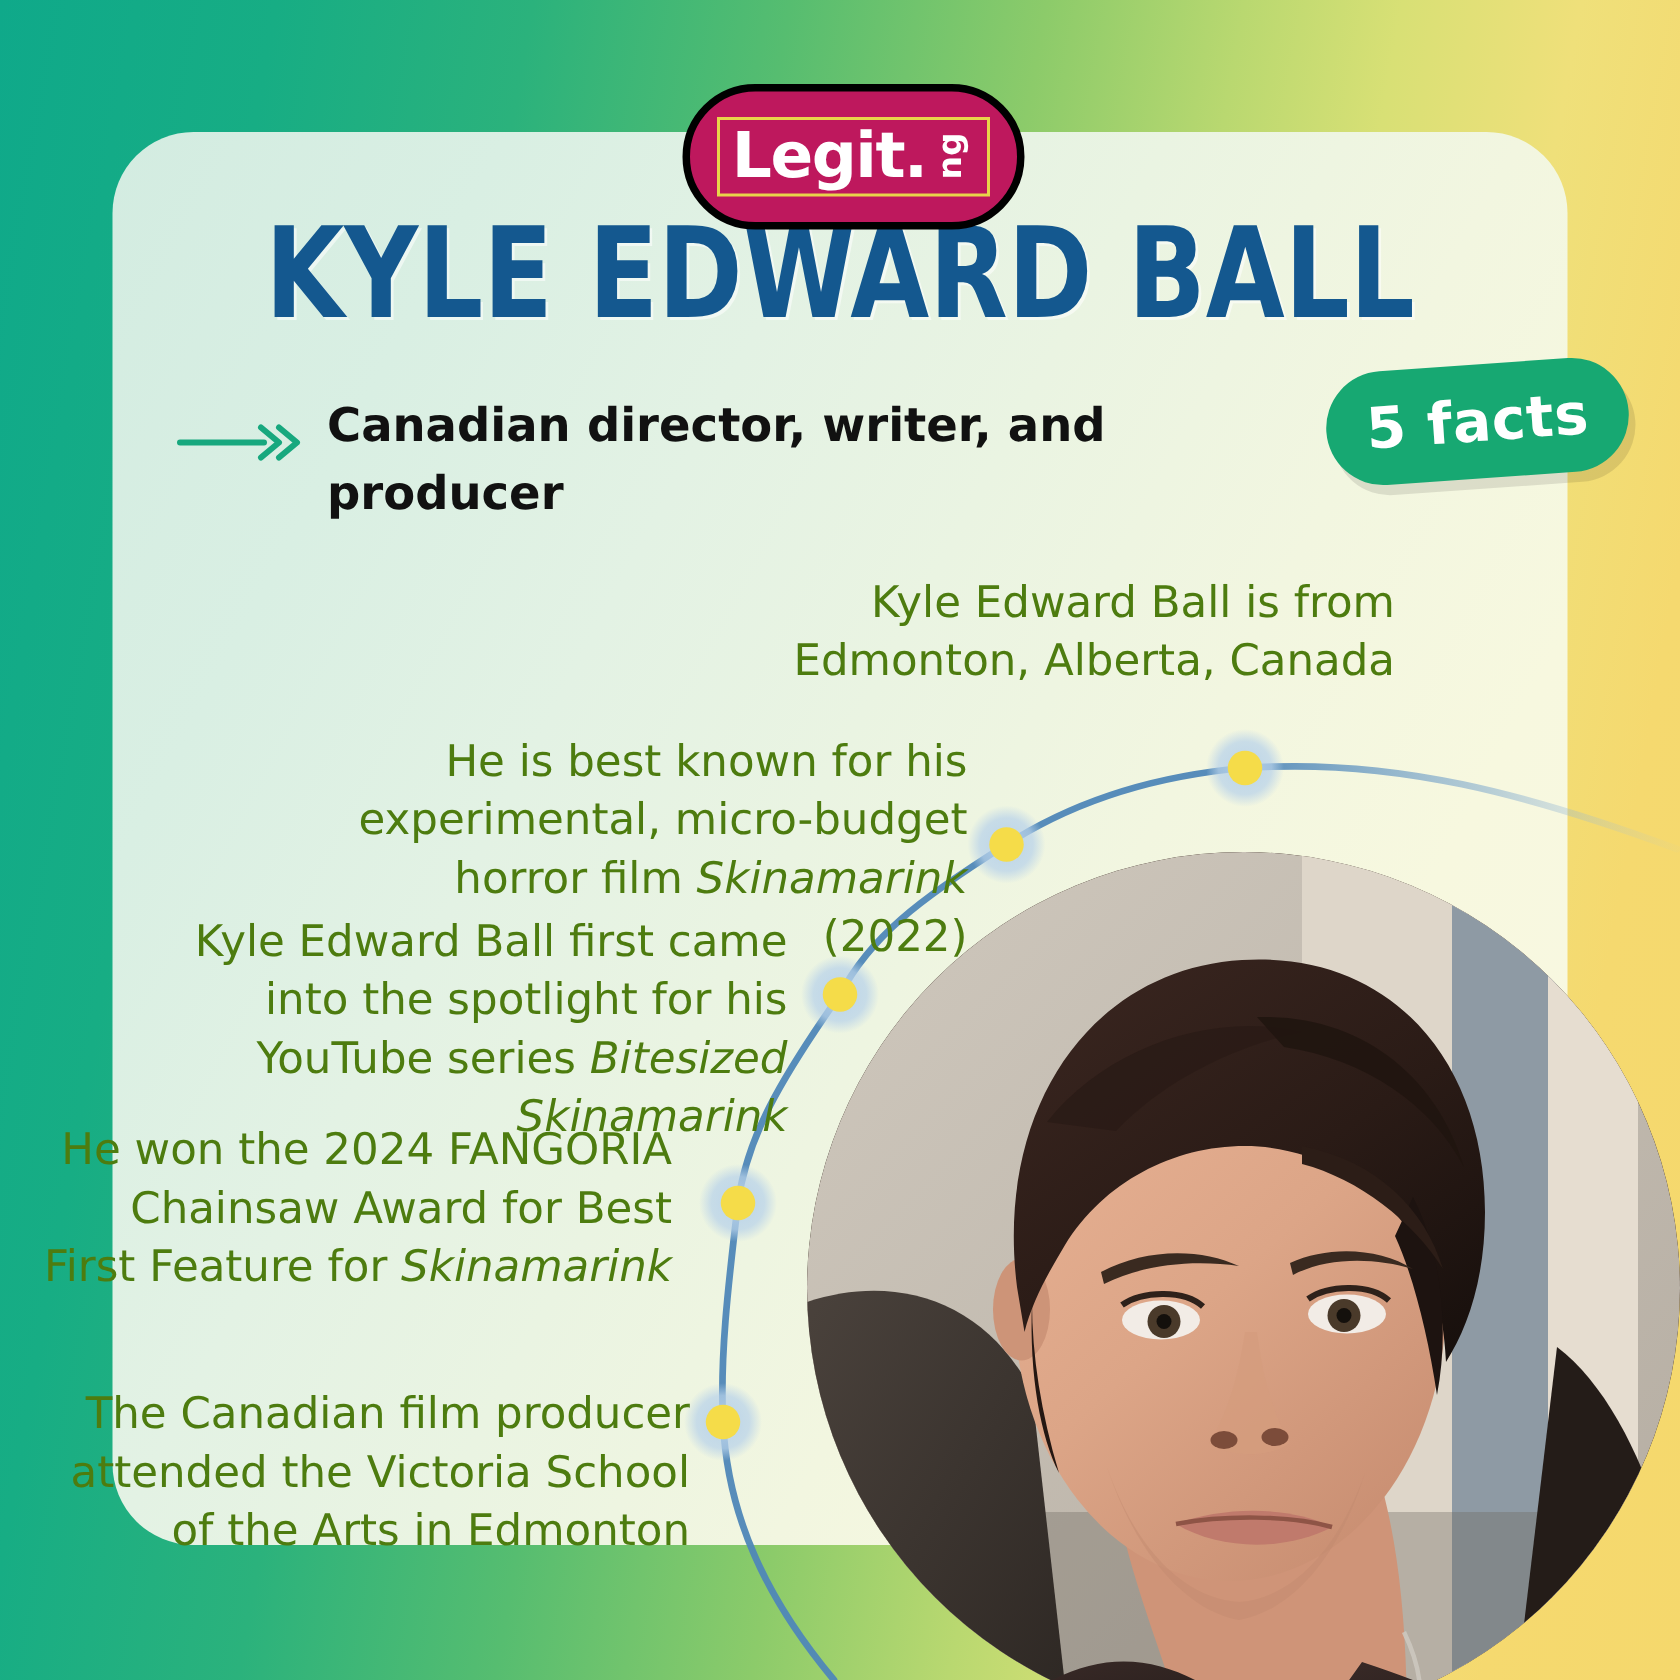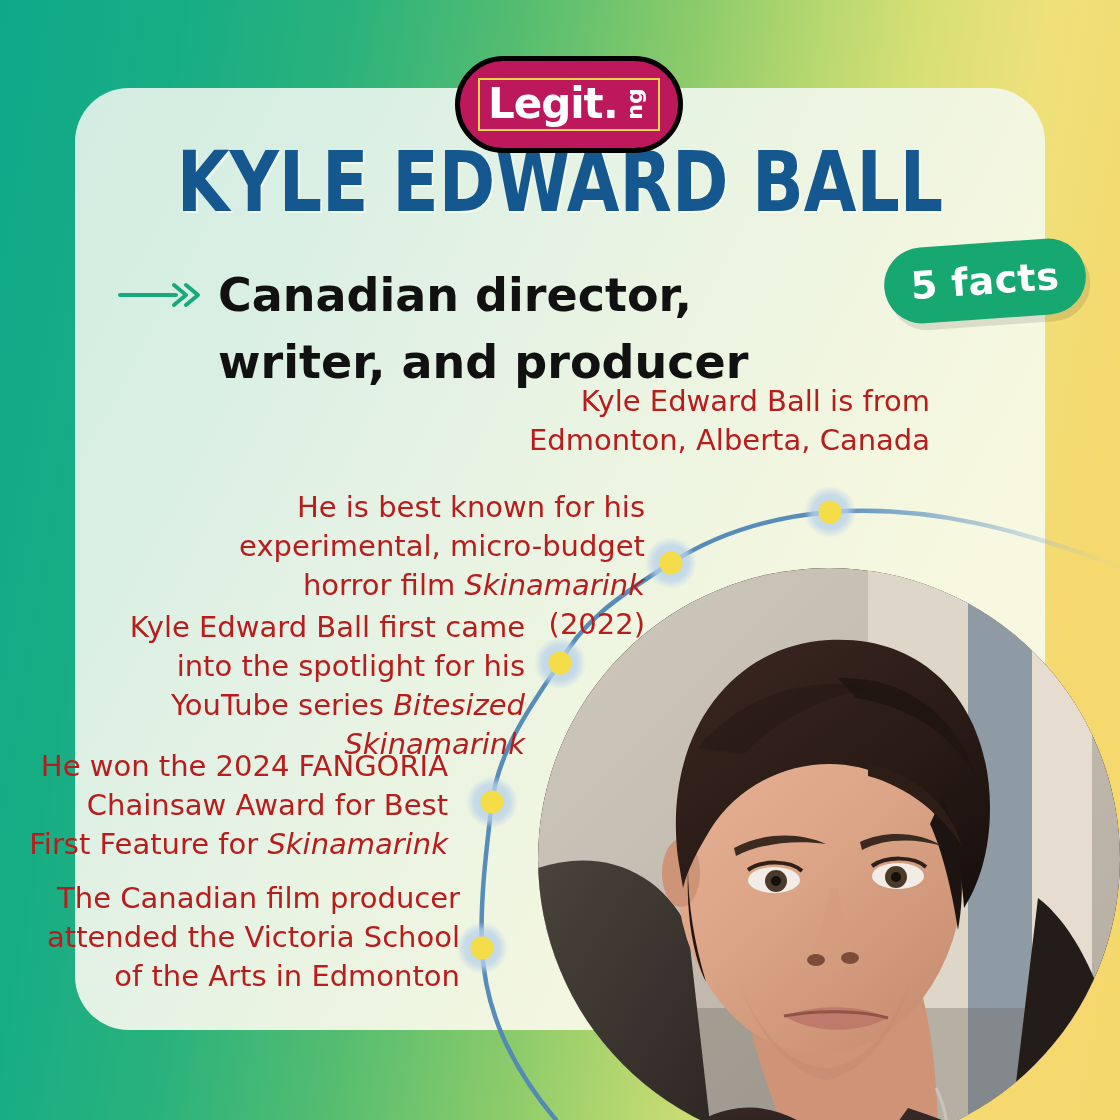--- a/index.html
+++ b/index.html
@@ -91,21 +91,21 @@
 
   
   #subtitle-row{
     position:absolute; left:118px; top:262px; width:700px;
     display:flex; align-items:flex-start; gap:14px;
   }
   #arrow-icon{ flex:0 0 auto; margin-top:20px; }
   #subtitle{
     font-family:"DejaVu Sans", sans-serif;
     font-weight:bold;
-    font-size:46px;
+    font-size:31px;
     line-height:1.45;
     color:#111111;
     max-width:580px;
   }
 
   
   #badge{
     position:absolute; left:884px; top:243px;
     width:202px; height:76px;
     border-radius:40px;
@@ -125,30 +125,30 @@
 
   
   #arc-layer{ position:absolute; left:0; top:0; width:1120px; height:1120px; z-index:12; pointer-events:none; }
 
   
   .fact{
     position:absolute;
     font-family:"DejaVu Sans", sans-serif;
     font-size:29px;
     line-height:1.35;
-    color:#b91c1c;
+    color:#4d7c0f;
     text-align:right;
     z-index:20;
   }
   .fact i{ font-style:italic; }
   #fact-0{ left:490px; top:382px;  width:440px; }
   #fact-1{ left:200px; top:488px;  width:445px; }
   #fact-2{ left:80px;  top:608px;  width:445px; }
   #fact-3{ left:28px;  top:747px;  width:420px; }
-  #fact-4{ left:10px;  top:879px;  width:450px; }
+  #fact-4{ left:10px;  top:923px;  width:450px; }
 
   
   #portrait{
     position:absolute; left:538px; top:568px;
     width:582px; height:582px;
     border-radius:50%;
     overflow:hidden;
     z-index:30;
     background:#4a3b33;
   }

